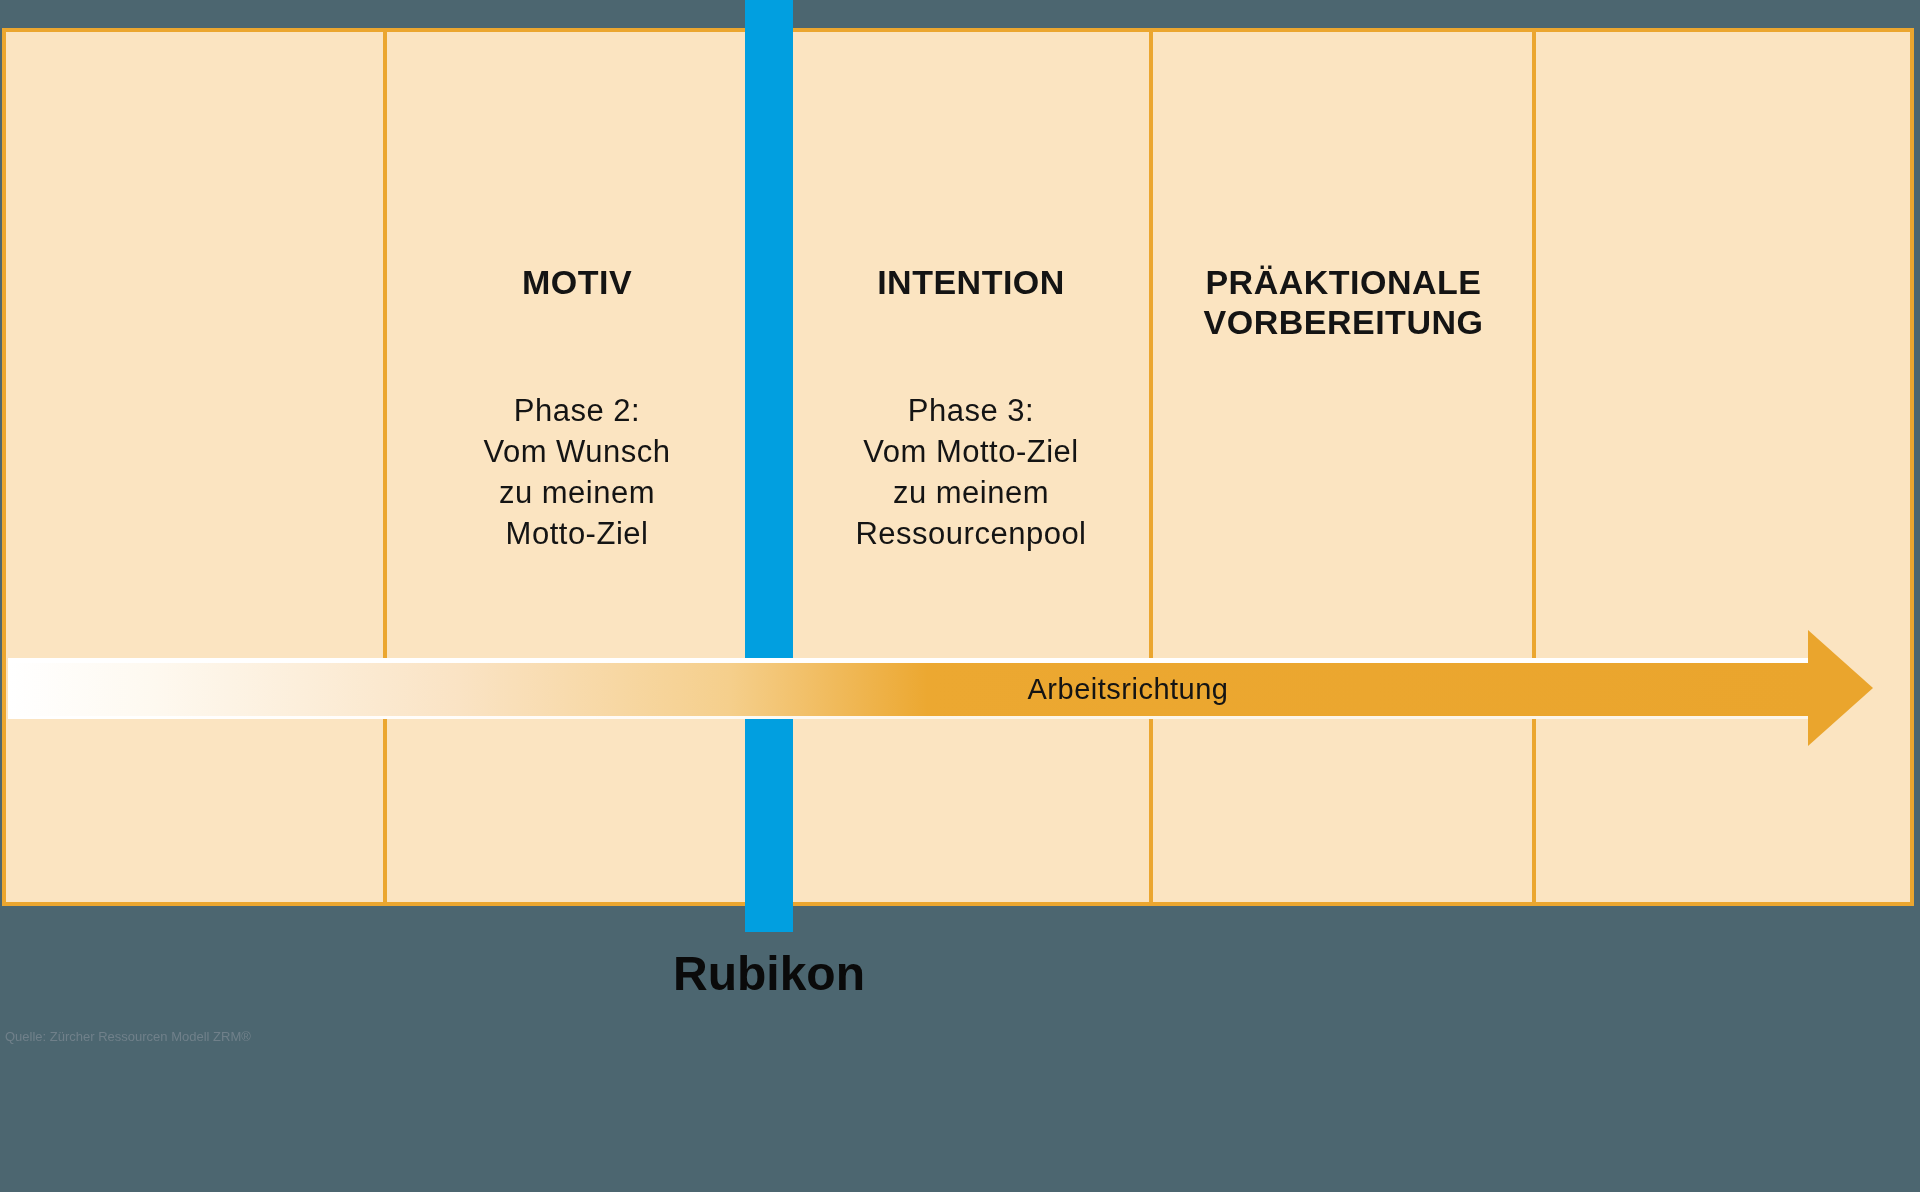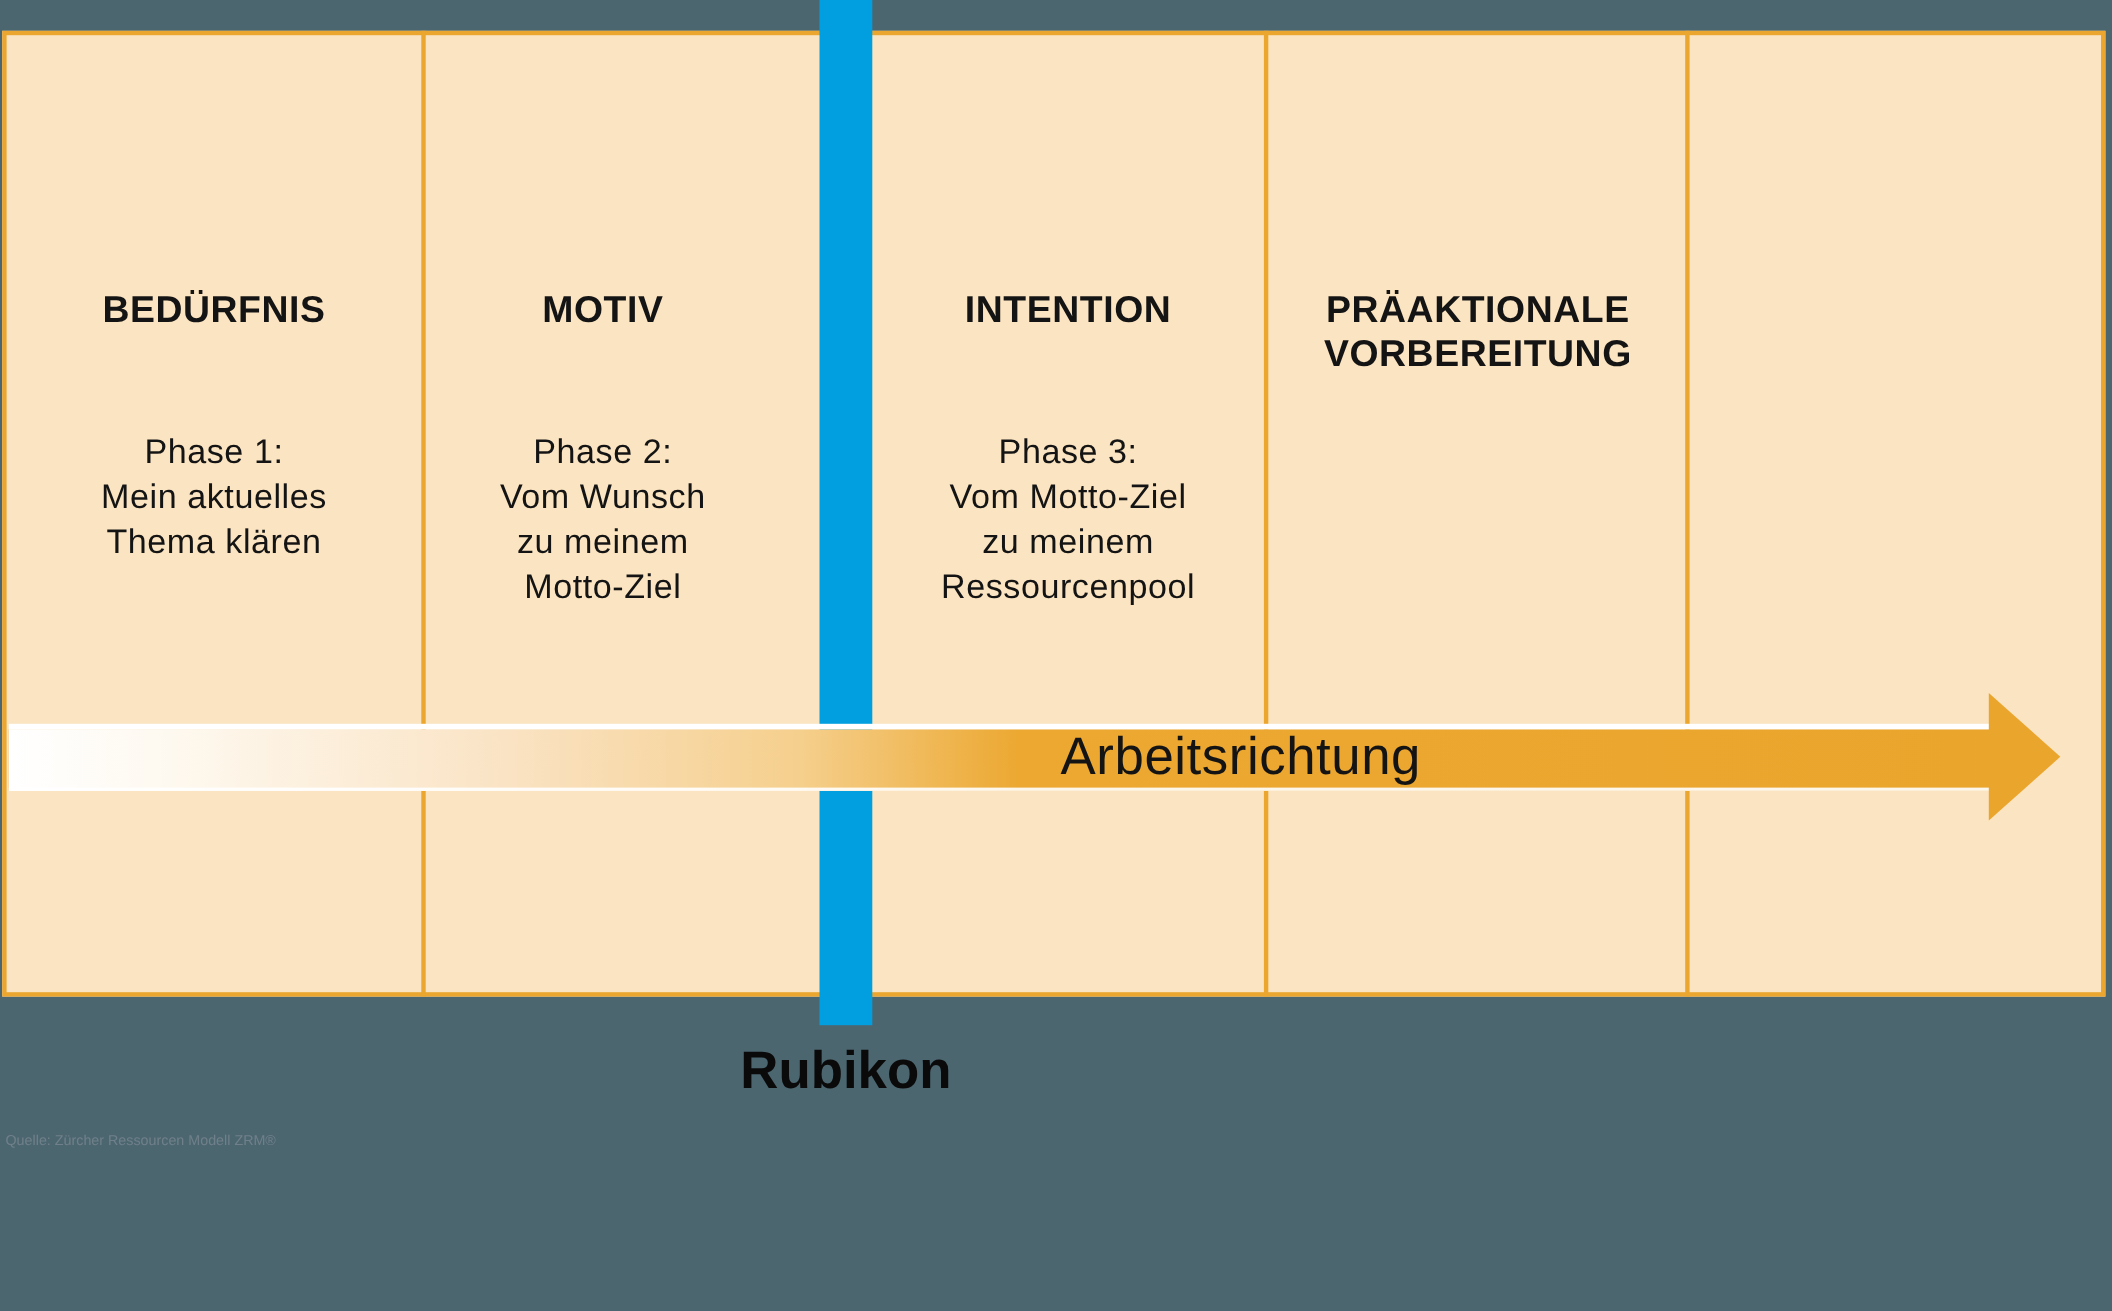--- a/index.html
+++ b/index.html
@@ -31,21 +31,21 @@
 
   
   .rubicon-bar{
     position:absolute;left:745px;top:0;width:48px;height:932px;
     background:#019FE0;z-index:3;
   }
 
   
   .col{position:absolute;top:28px;height:878px;z-index:6;}
   .col1{left:6px;width:377px;}
-  .col2{left:369px;width:358px;}
+  .col2{left:398px;width:358px;}
   .col3{left:793px;width:356px;}
   .col4{left:1153px;width:381px;}
   .col5{left:1536px;width:378px;}
   .col .hdr{
     position:absolute;top:234px;left:0;width:100%;
     text-align:center;font-weight:bold;font-size:34px;line-height:40px;
     color:#141414;white-space:pre-line;letter-spacing:.5px;
   }
   .col .phase{
     position:absolute;top:362px;left:0;width:100%;
@@ -65,21 +65,21 @@
   }
   .arrow-head{
     position:absolute;left:1808px;top:630px;width:0;height:0;
     border-top:58px solid transparent;
     border-bottom:58px solid transparent;
     border-left:65px solid #EAA52D;
     z-index:4;
   }
   .arrow-label{
     position:absolute;left:900px;top:669px;width:456px;
-    text-align:center;font-size:48px;line-height:40px;color:#141414;
+    text-align:center;font-size:29px;line-height:40px;color:#141414;
     z-index:6;letter-spacing:.5px;
   }
 
   
   .rubicon-label{
     position:absolute;left:669px;top:946px;width:200px;
     text-align:center;font-weight:bold;font-size:48px;color:#0A0A0A;
     z-index:6;
   }
   .source-note{
@@ -98,26 +98,20 @@
   <div class="divider d1"></div>
   <div class="divider d3"></div>
   <div class="divider d4"></div>
 
   <div class="rubicon-bar"></div>
 
   <div class="arrow-shaft"></div>
   <div class="arrow-head"></div>
   <div class="arrow-label">Arbeitsrichtung</div>
 
-  <div class="col col1">
-    <div class="hdr">BEDÜRFNIS</div>
-    <div class="phase">Phase 1:
-Mein aktuelles
-Thema klären</div>
-  </div>
 
   <div class="col col2">
     <div class="hdr">MOTIV</div>
     <div class="phase">Phase 2:
 Vom Wunsch
 zu meinem
 Motto-Ziel</div>
   </div>
 
   <div class="col col3">

